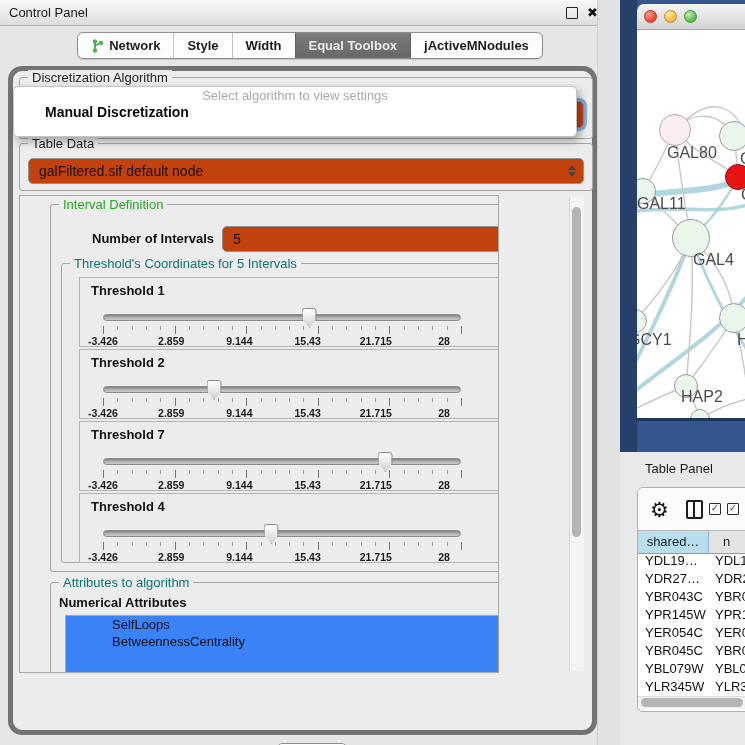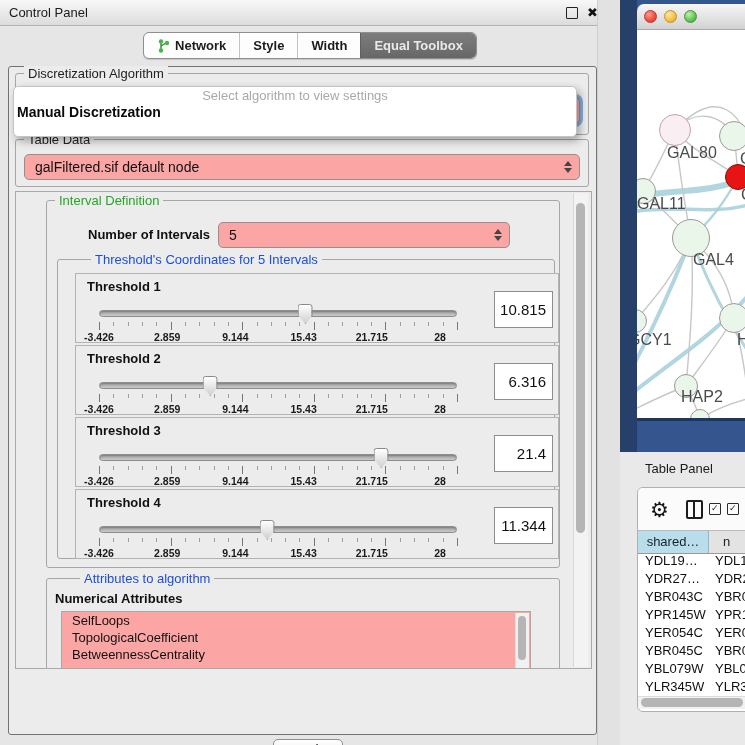--- a/index.html
+++ b/index.html
@@ -39,56 +39,56 @@
   .seg:first-child{border-left:none;}
   .seg.selected{
     background:linear-gradient(#7d7d7d,#676767);
     color:#e9e9e9;border-left:1px solid #5f5f5f;
   }
   .seg.selected + .seg{border-left:1px solid #5f5f5f;}
 
   
   .main-panel{
     left:8px;top:66px;width:589px;height:669px;
-    background:#ececec;border:1px solid #737373;border-radius:3px;
+    background:#ececec;border:5px solid #737373;border-radius:14px;
     box-sizing:border-box;
   }
   .group{position:absolute;border:1px solid #a6a6a6;border-radius:3px;box-sizing:border-box;}
   .gtitle{
     position:absolute;top:-8px;left:8px;background:#ececec;
     padding:0 4px;font-size:13px;color:#222;white-space:nowrap;
   }
   .gtitle.green{color:#28a428;}
-  .gtitle.blue{color:#1d4ed8;margin-left:25px;}
+  .gtitle.blue{color:#0f766e;}
 
   
   .combo{
-    position:absolute;background:#fca5a5;border:1px solid #919191;border-radius:5px;
+    position:absolute;background:#c2410c;border:1px solid #919191;border-radius:5px;
     font-size:14px;color:#111;box-sizing:border-box;cursor:pointer;
     display:flex;align-items:center;padding-left:10px;
   }
   .combo .stepper{position:absolute;right:7px;top:50%;transform:translateY(-50%);display:flex;flex-direction:column;gap:2px;}
   .combo .up{width:0;height:0;border-left:4px solid transparent;border-right:4px solid transparent;border-bottom:5px solid #444;}
   .combo .dn{width:0;height:0;border-left:4px solid transparent;border-right:4px solid transparent;border-top:5px solid #444;}
   .combo.focused{box-shadow:0 0 0 3px rgba(108,163,221,.85);}
 
   
   .popup{
     left:13px;top:86px;width:564px;height:51px;z-index:20;
     background:#fff;border:1px solid #c4c4c4;border-radius:5px;
     box-shadow:3px 4px 9px rgba(0,0,0,.32);
     box-sizing:border-box;overflow:hidden;
   }
   .popup .ph{height:17px;text-align:center;font-size:13px;color:#a9a9a9;line-height:17px;}
   .popup .opt{height:16px;font-size:14px;color:#0a0a0a;line-height:16px;padding-left:3px;cursor:pointer;}
-  .popup .opt.b{font-weight:bold;}
+  .popup .opt.b{font-weight:bold;margin-left:28px;}
 
   
   .scrollpane{
-    left:14px;top:190px;width:577px;height:478px;
+    left:14px;top:190px;width:480px;height:478px;
     border:1px solid #a9a9a9;background:#ececec;
     box-sizing:border-box;overflow:hidden;
   }
   .vsb-track{position:absolute;right:1px;top:1px;width:14px;height:474px;background:#f3f3f3;border-left:1px solid #d8d8d8;}
   .vsb-thumb{position:absolute;right:3px;top:10px;width:9px;height:330px;background:#b5b5b5;border-radius:5px;}
 
   
   .th-box{
     position:absolute;left:17px;width:484px;height:70px;
     background:#ececec;border:1px solid #b3b3b3;box-sizing:border-box;
@@ -117,21 +117,21 @@
     font-size:10.5px;font-weight:bold;color:#1a1a1a;white-space:nowrap;
   }
   .value-box{
     position:absolute;right:5px;top:17px;width:59px;height:37px;
     background:#fff;border:1px solid #8d8d8d;box-sizing:border-box;
     font-size:15px;color:#111;text-align:right;line-height:35px;padding-right:6px;
   }
 
   
   .attr-list{
-    position:absolute;background:#fca5a5;border:1px solid #a9a9a9;box-sizing:border-box;overflow:hidden;
+    position:absolute;background:#3b82f6;border:1px solid #a9a9a9;box-sizing:border-box;overflow:hidden;padding-left:36px;
   }
   .attr-item{font-size:13px;color:#111;line-height:17px;padding-left:10px;cursor:default;}
   .list-sb{position:absolute;right:1px;top:1px;bottom:1px;width:13px;background:#f1f1f1;border-left:1px solid #ddd;}
   .list-sb .t{position:absolute;left:2px;top:3px;width:8px;height:44px;background:#b5b5b5;border-radius:4px;}
 
   .apply-btn{
     left:264px;top:672px;width:70px;height:23px;
     background:linear-gradient(#ffffff,#e3e3e3);
     border:1px solid #8f8f8f;border-radius:5px;
     font-size:14px;color:#111;text-align:center;line-height:21px;cursor:pointer;
@@ -211,20 +211,23 @@
       <span>Network</span>
     </div>
     <div class="seg">
         <span>Style</span>
       </div>
     <div class="seg">
         <span>Width</span>
       </div>
     <div class="seg selected">
         <span>Equal Toolbox</span>
+      </div>
+    <div class="seg">
+        <span>jActiveMNodules</span>
       </div>
   </div>
 </div>
 
 <div class="abs main-panel">
 
   <div class="group" style="left:6px;top:6px;width:574px;height:62px;">
     <span class="gtitle">Discretization Algorithm</span>
     <div class="combo focused" style="left:8px;top:23px;right:8px;height:27px;">
       <span class="stepper">
@@ -348,21 +351,21 @@
                 <span class="tick-label" style="left: 40%;">9.144</span>
                 <span class="tick-label" style="left: 60%;">15.43</span>
                 <span class="tick-label" style="left: 80%;">21.715</span>
                 <span class="tick-label" style="left: 100%;">28</span>
               </div>
           </div>
           <div class="value-box">6.316</div>
         </div>
 
         <div class="th-box" style="top:157px;">
-          <span class="th-label">Threshold 3</span>
+          <span class="th-label">Threshold 7</span>
           <div class="slider">
             <div class="track">
                 <div class="thumb" style="left: 78.9983%;"></div>
               </div>
             <div class="ticks">
                 <div class="tick major" style="left: 0%;"></div>
                 <div class="tick" style="left: 4%;"></div>
                 <div class="tick" style="left: 8%;"></div>
                 <div class="tick" style="left: 12%;"></div>
                 <div class="tick" style="left: 16%;"></div>
@@ -447,21 +450,20 @@
         </div>
       </div>
     </div>
 
     <div class="group" style="left:30px;top:386px;width:514px;height:120px;">
       <span class="gtitle blue">Attributes to algorithm</span>
       <span style="position:absolute;left:8px;top:12px;font-size:13px;font-weight:bold;color:#111;">Numerical Attributes</span>
       <div class="attr-list" style="left:14px;top:32px;width:470px;height:86px;">
 
       <div class="attr-item">SelfLoops</div>
-          <div class="attr-item">TopologicalCoefficient</div>
           <div class="attr-item">BetweennessCentrality</div>
           <div class="list-sb">
             <div class="t"></div>
           </div>
         </div>
     </div>
   </div>
 
   <div class="vsb-track" style="right:8px;top:126px;height:474px;">
     <div class="vsb-thumb"></div>

